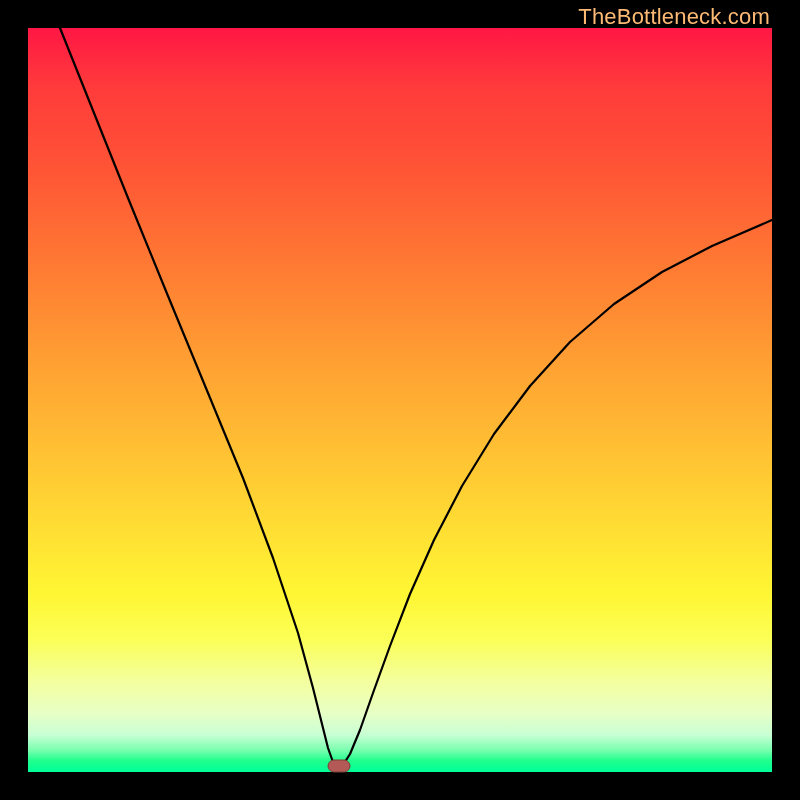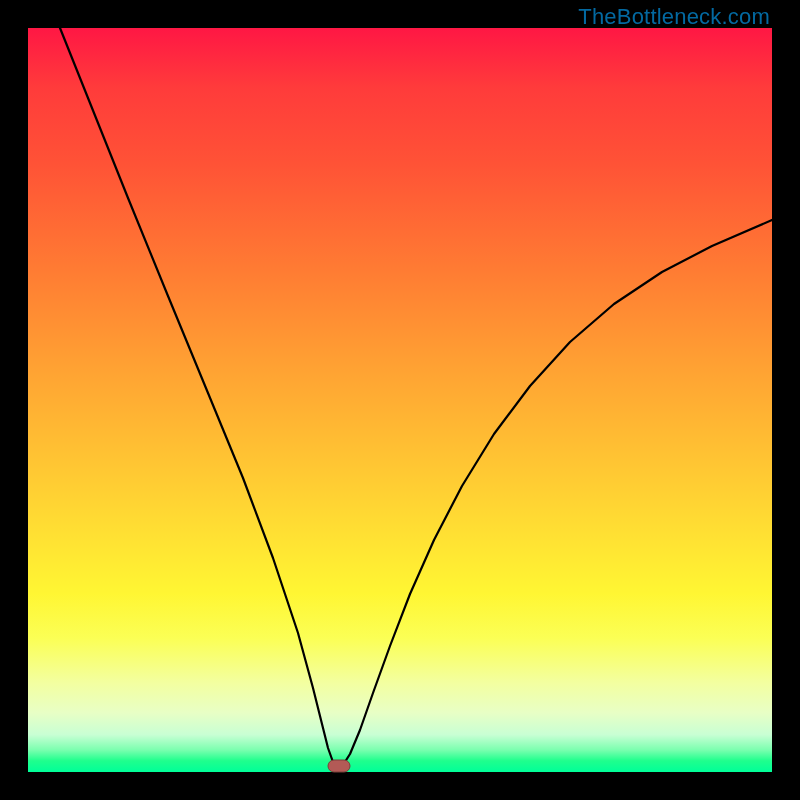--- a/index.html
+++ b/index.html
@@ -36,21 +36,21 @@
       #7cffb0 97%,
       #1fff8d 98.5%,
       #00ff99 100%
     );
   }
 
   .watermark {
     position: absolute;
     top: 4px;
     right: 30px;
-    color: #0369a1;
+    color: #fdba74;
     font-size: 22px;
     font-weight: 500;
     letter-spacing: 0.2px;
     margin-left: 37px;
   }
 
   svg.curve {
     position: absolute;
     left: 0; top: 0;
     width: 744px; height: 744px;

